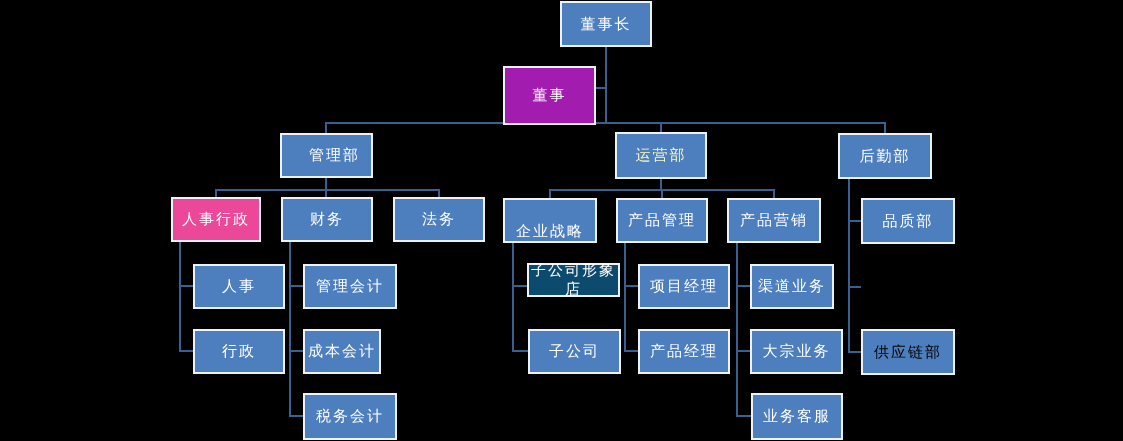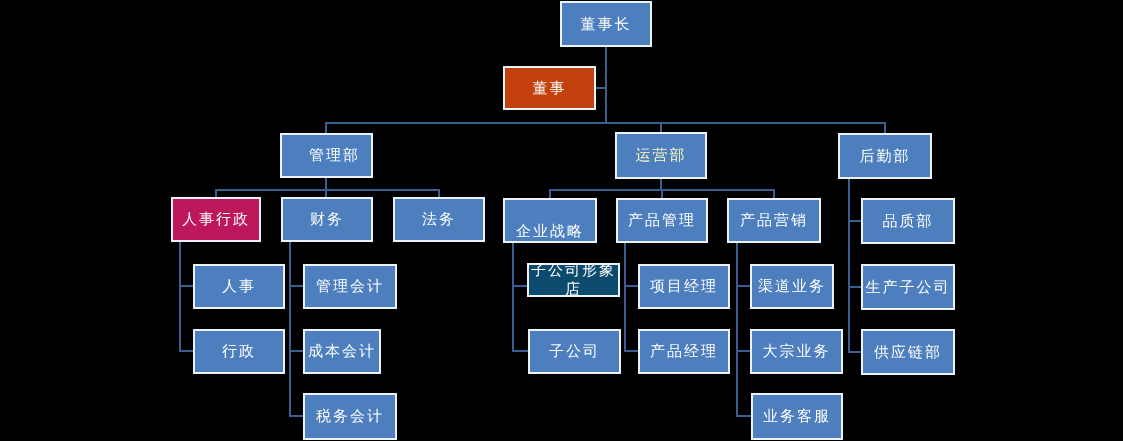--- a/index.html
+++ b/index.html
@@ -75,33 +75,33 @@
     <div class="connector" style="left: 736px; top: 285px; width: 14px; height: 2px; background: rgb(58, 95, 145);"></div>
     <div class="connector" style="left: 736px; top: 350px; width: 14px; height: 2px; background: rgb(58, 95, 145);"></div>
     <div class="connector" style="left: 736px; top: 415px; width: 15px; height: 2px; background: rgb(58, 95, 145);"></div>
     <div class="connector" style="left: 848px; top: 179px; width: 2px; height: 174px; background: rgb(58, 95, 145);"></div>
     <div class="connector" style="left: 848px; top: 220px; width: 13px; height: 2px; background: rgb(58, 95, 145);"></div>
     <div class="connector" style="left: 848px; top: 286px; width: 13px; height: 2px; background: rgb(58, 95, 145);"></div>
     <div class="connector" style="left: 848px; top: 351px; width: 13px; height: 2px; background: rgb(58, 95, 145);"></div>
     <div class="org-node" style="left: 560px; top: 1px; width: 92px; height: 46px; background: rgb(77, 126, 189); border-color: rgb(237, 241, 248); color: rgb(255, 255, 255);">
       <span>董事长</span>
     </div>
-    <div class="org-node" style="left: 503px; top: 66px; width: 93px; height: 44px; background: #c2410c; border-color: rgb(237, 241, 248); color: rgb(255, 255, 255);">
+    <div class="org-node" style="left: 503px; top: 66px; width: 93px; height: 59px; background: #a21caf; border-color: rgb(237, 241, 248); color: rgb(255, 255, 255);">
       <span>董事</span>
     </div>
     <div class="org-node" style="left: 280px; top: 133px; width: 93px; height: 45px; background: rgb(77, 126, 189); border-color: rgb(237, 241, 248); color: rgb(255, 255, 255); padding-left: 16px;">
       <span>管理部</span>
     </div>
     <div class="org-node" style="left: 615px; top: 132px; width: 92px; height: 47px; background: rgb(77, 126, 189); border-color: rgb(237, 241, 248); color: #fef9c3;">
       <span>运营部</span>
     </div>
     <div class="org-node" style="left: 838px; top: 133px; width: 94px; height: 46px; background: rgb(77, 126, 189); border-color: rgb(237, 241, 248); color: rgb(255, 255, 255);">
       <span>后勤部</span>
     </div>
-    <div class="org-node" style="left: 171px; top: 197px; width: 90px; height: 45px; background: #be185d; border-color: rgb(237, 241, 248); color: rgb(255, 255, 255);">
+    <div class="org-node" style="left: 171px; top: 197px; width: 90px; height: 45px; background: #ec4899; border-color: rgb(237, 241, 248); color: rgb(255, 255, 255);">
       <span>人事行政</span>
     </div>
     <div class="org-node" style="left: 281px; top: 197px; width: 92px; height: 45px; background: rgb(77, 126, 189); border-color: rgb(237, 241, 248); color: rgb(255, 255, 255);">
       <span>财务</span>
     </div>
     <div class="org-node" style="left: 393px; top: 197px; width: 92px; height: 45px; background: rgb(77, 126, 189); border-color: rgb(237, 241, 248); color: rgb(255, 255, 255);">
       <span>法务</span>
     </div>
     <div class="org-node" style="left: 503px; top: 198px; width: 94px; height: 45px; background: rgb(77, 126, 189); border-color: rgb(237, 241, 248); color: rgb(255, 255, 255); align-items: flex-end;">
       <span>企业战略</span>
@@ -123,39 +123,36 @@
     </div>
     <div class="org-node" style="left: 527px; top: 263px; width: 93px; height: 34px; background: #0c4a6e; border-color: rgb(237, 241, 248); color: rgb(255, 255, 255);">
       <span>子公司形象店</span>
     </div>
     <div class="org-node" style="left: 638px; top: 264px; width: 92px; height: 45px; background: rgb(77, 126, 189); border-color: rgb(237, 241, 248); color: rgb(255, 255, 255);">
       <span>项目经理</span>
     </div>
     <div class="org-node" style="left: 750px; top: 264px; width: 84px; height: 45px; background: rgb(77, 126, 189); border-color: rgb(237, 241, 248); color: rgb(255, 255, 255);">
       <span>渠道业务</span>
     </div>
-    <div class="org-node" style="left: 861px; top: 264px; width: 94px; height: 46px; background: rgb(77, 126, 189); border-color: rgb(237, 241, 248); color: rgb(255, 255, 255);">
-      <span>生产子公司</span>
-    </div>
     <div class="org-node" style="left: 193px; top: 329px; width: 92px; height: 45px; background: rgb(77, 126, 189); border-color: rgb(237, 241, 248); color: rgb(255, 255, 255);">
       <span>行政</span>
     </div>
     <div class="org-node" style="left: 303px; top: 329px; width: 78px; height: 45px; background: rgb(77, 126, 189); border-color: rgb(237, 241, 248); color: #ffffff;">
       <span>成本会计</span>
     </div>
     <div class="org-node" style="left: 528px; top: 329px; width: 93px; height: 45px; background: rgb(77, 126, 189); border-color: rgb(237, 241, 248); color: rgb(255, 255, 255);">
       <span>子公司</span>
     </div>
     <div class="org-node" style="left: 638px; top: 329px; width: 92px; height: 45px; background: rgb(77, 126, 189); border-color: rgb(237, 241, 248); color: rgb(255, 255, 255);">
       <span>产品经理</span>
     </div>
     <div class="org-node" style="left: 750px; top: 329px; width: 93px; height: 45px; background: rgb(77, 126, 189); border-color: rgb(237, 241, 248); color: rgb(255, 255, 255);">
       <span>大宗业务</span>
     </div>
-    <div class="org-node" style="left: 861px; top: 329px; width: 94px; height: 46px; background: rgb(77, 126, 189); border-color: rgb(237, 241, 248); color: #ffffff;">
+    <div class="org-node" style="left: 861px; top: 329px; width: 94px; height: 46px; background: rgb(77, 126, 189); border-color: rgb(237, 241, 248); color: #000000;">
       <span>供应链部</span>
     </div>
     <div class="org-node" style="left: 303px; top: 393px; width: 94px; height: 47px; background: rgb(77, 126, 189); border-color: rgb(237, 241, 248); color: rgb(255, 255, 255);">
       <span>税务会计</span>
     </div>
     <div class="org-node" style="left: 751px; top: 393px; width: 92px; height: 47px; background: rgb(77, 126, 189); border-color: rgb(237, 241, 248); color: rgb(255, 255, 255);">
       <span>业务客服</span>
     </div>
   </div>
 

